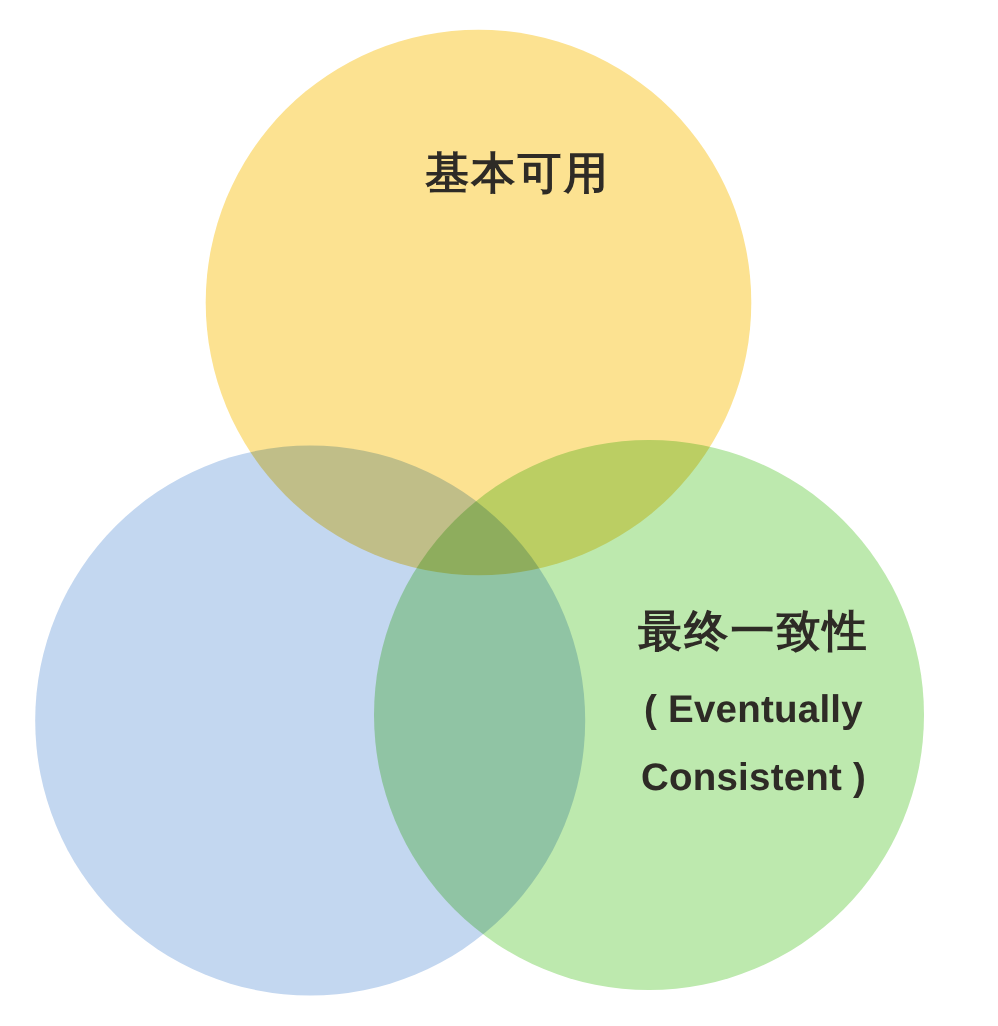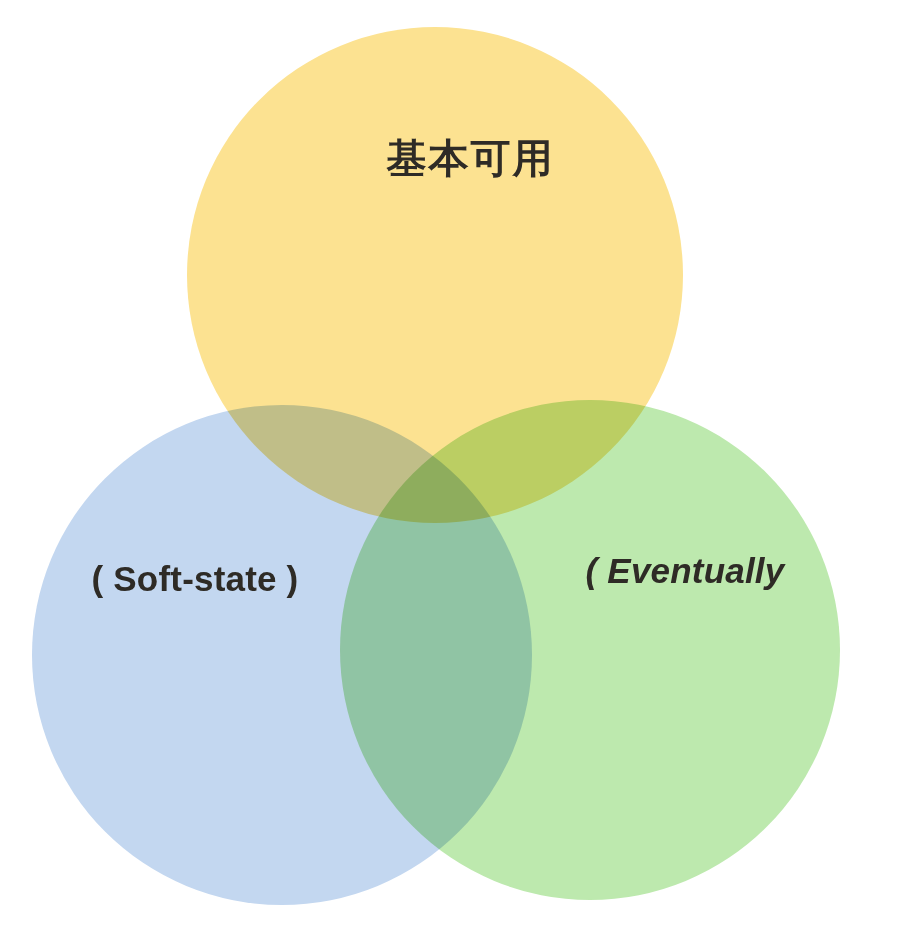--- a/index.html
+++ b/index.html
@@ -65,21 +65,21 @@
     width: 330px;
   }
   #label-soft-state .label-cn { margin-bottom: 18px; }
   
   #label-eventually-consistent {
     left: 520px;
     top: 548px;
     width: 330px;
   }
   #label-eventually-consistent .label-cn { margin-bottom: 20px; }
-  #label-eventually-consistent .label-en-line { display: block; font-style: italic; }
+  #label-eventually-consistent .label-en-line { display: block; }
   #label-eventually-consistent .label-en-line + .label-en-line { margin-top: 16px; }
 </style>
 </head>
 <body>
 
 <div id="venn-stage">
 
   <svg id="venn-svg" viewBox="0 0 907 933" xmlns="http://www.w3.org/2000/svg">
     <rect x="0" y="0" width="907" height="933" fill="#ffffff"></rect>
     <g>
@@ -87,22 +87,23 @@
       <circle class="venn-circle" cx="282" cy="655" r="250" fill="#c3d7f0"></circle>
       <circle class="venn-circle" cx="590" cy="650" r="250" fill="#bde9ae"></circle>
     </g>
   </svg>
 
   <div class="label-group" id="label-basically-available">
     <div class="label-cn">基本可用</div>
   </div>
 
   <div class="label-group" id="label-soft-state">
-    <div class="label-en">( Soft-state )</div>
   </div>
 
   <div class="label-group" id="label-eventually-consistent">
+    <div class="label-cn">最终一致性</div>
     <div class="label-en">
       <span class="label-en-line">( Eventually</span>
+      <span class="label-en-line">Consistent )</span>
     </div>
   </div>
 
 </div>
 
 </body></html>

